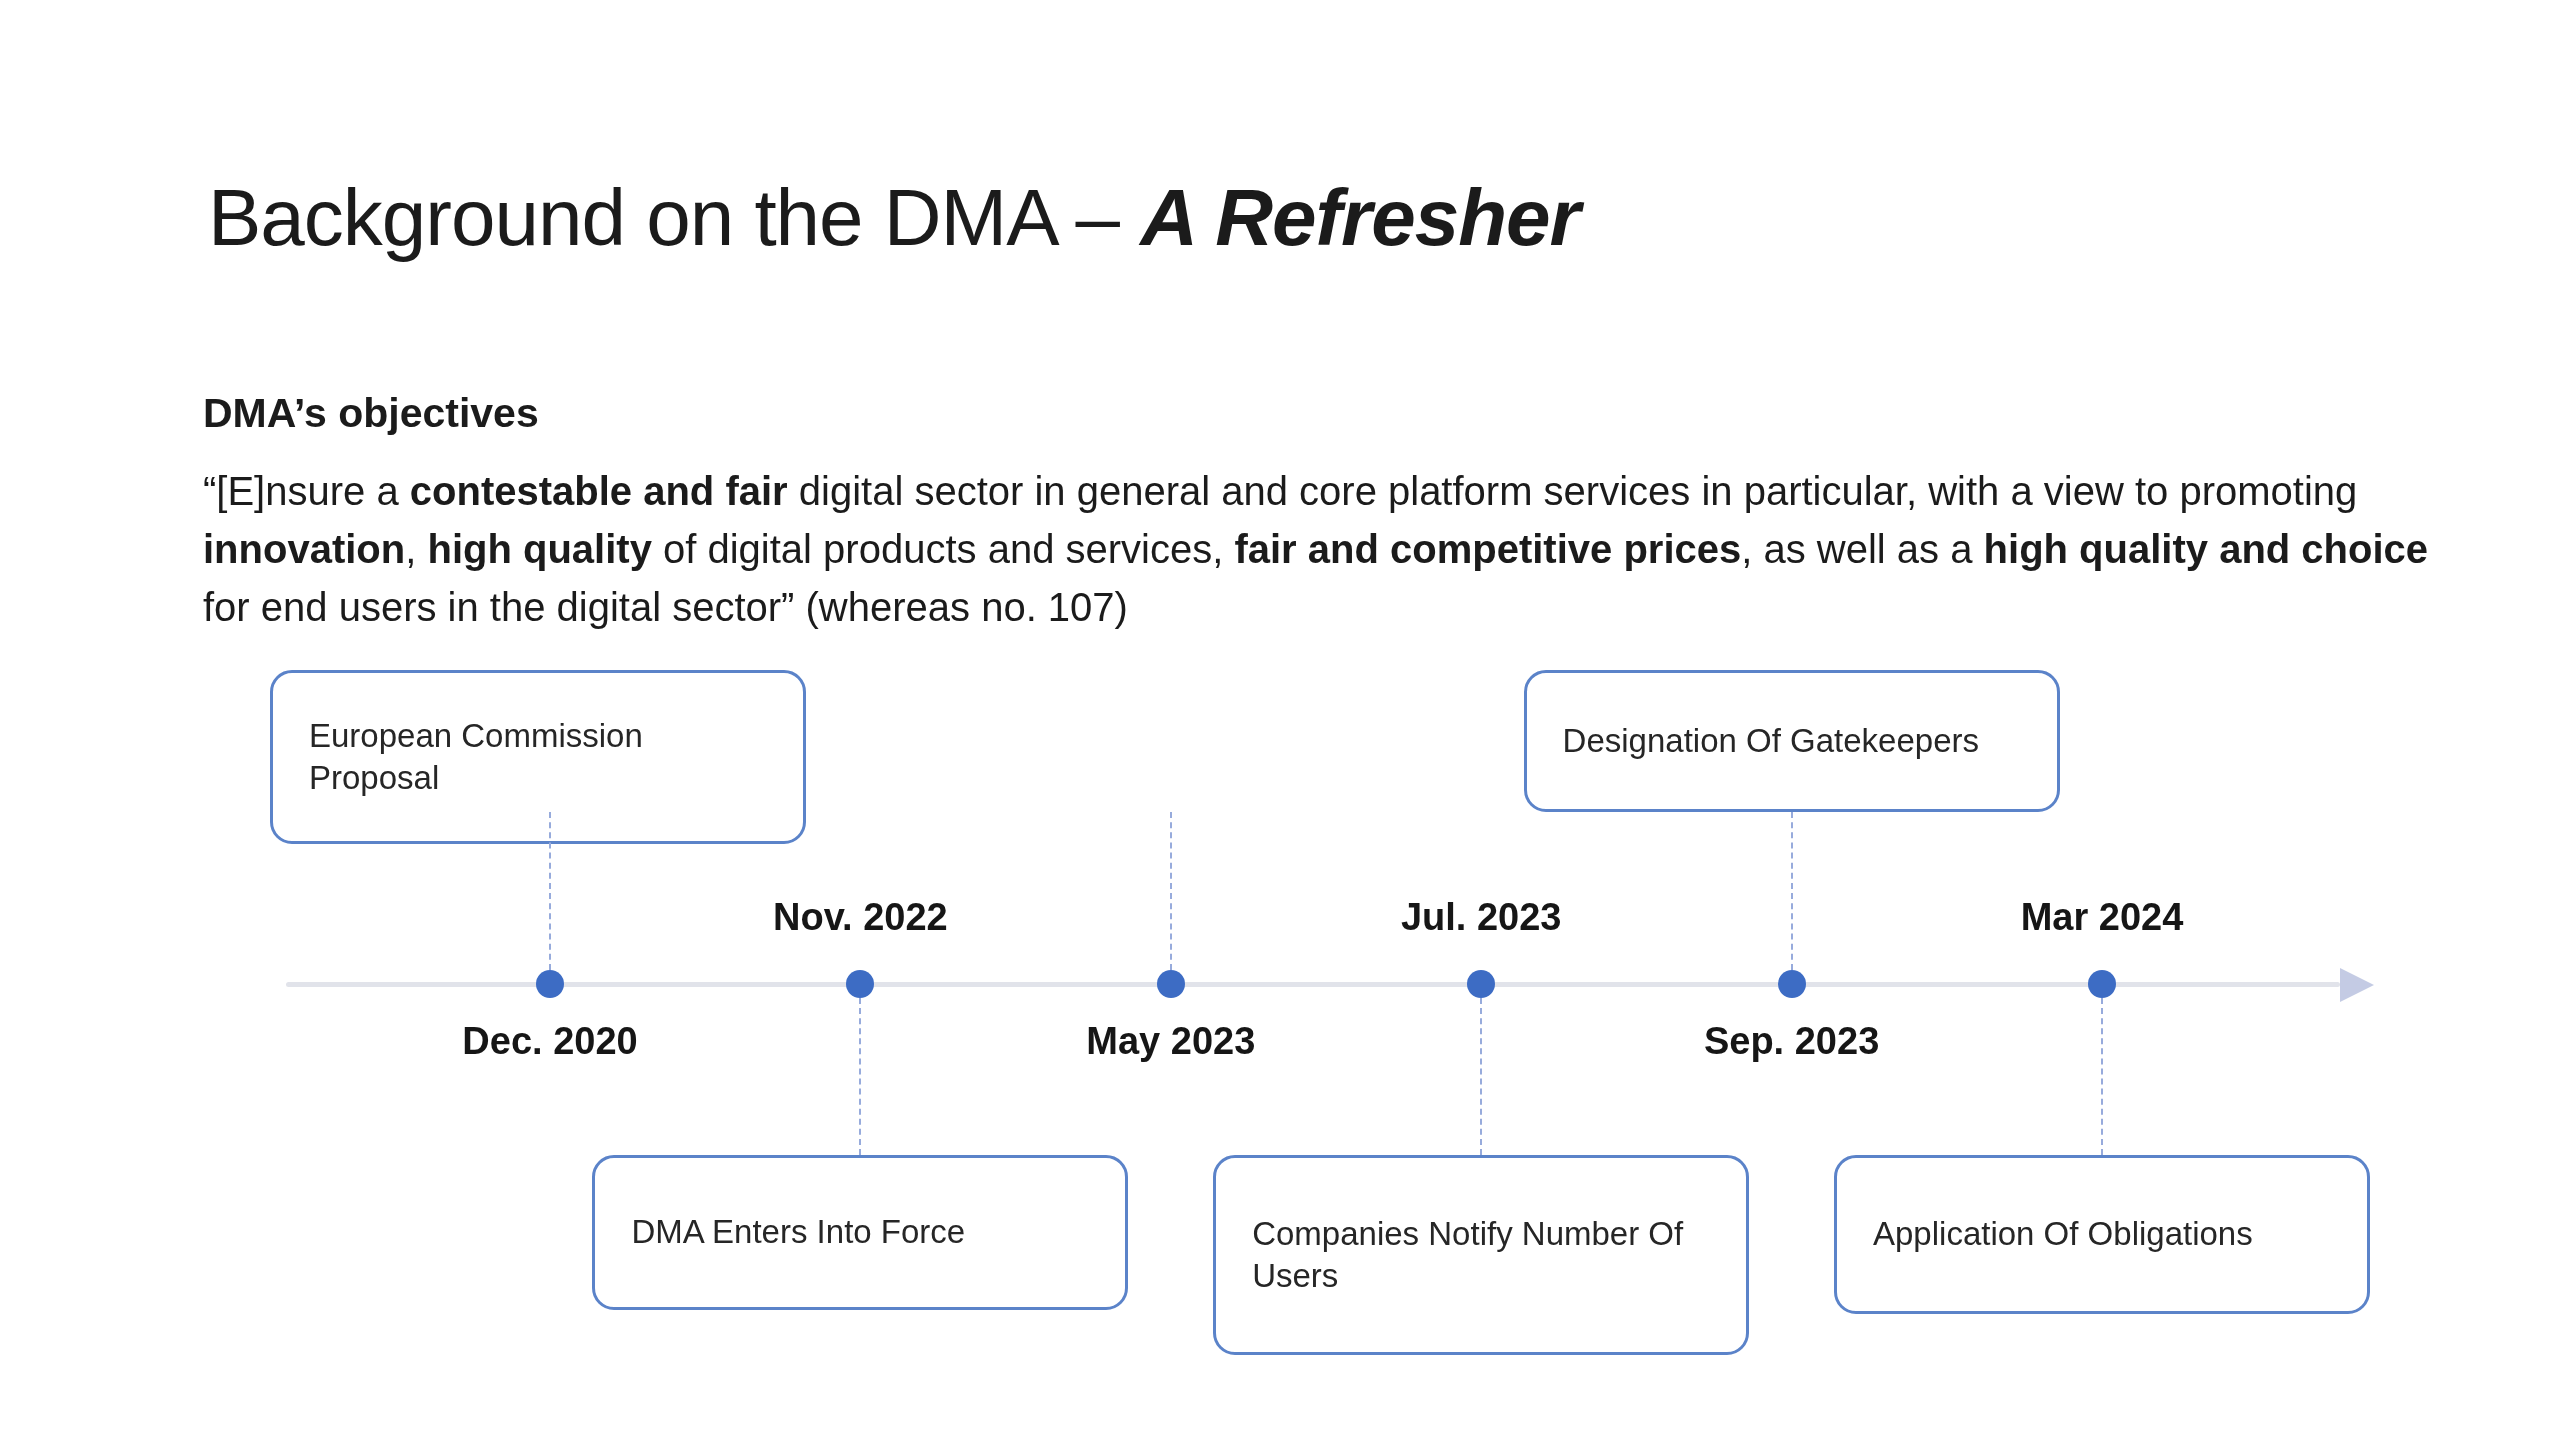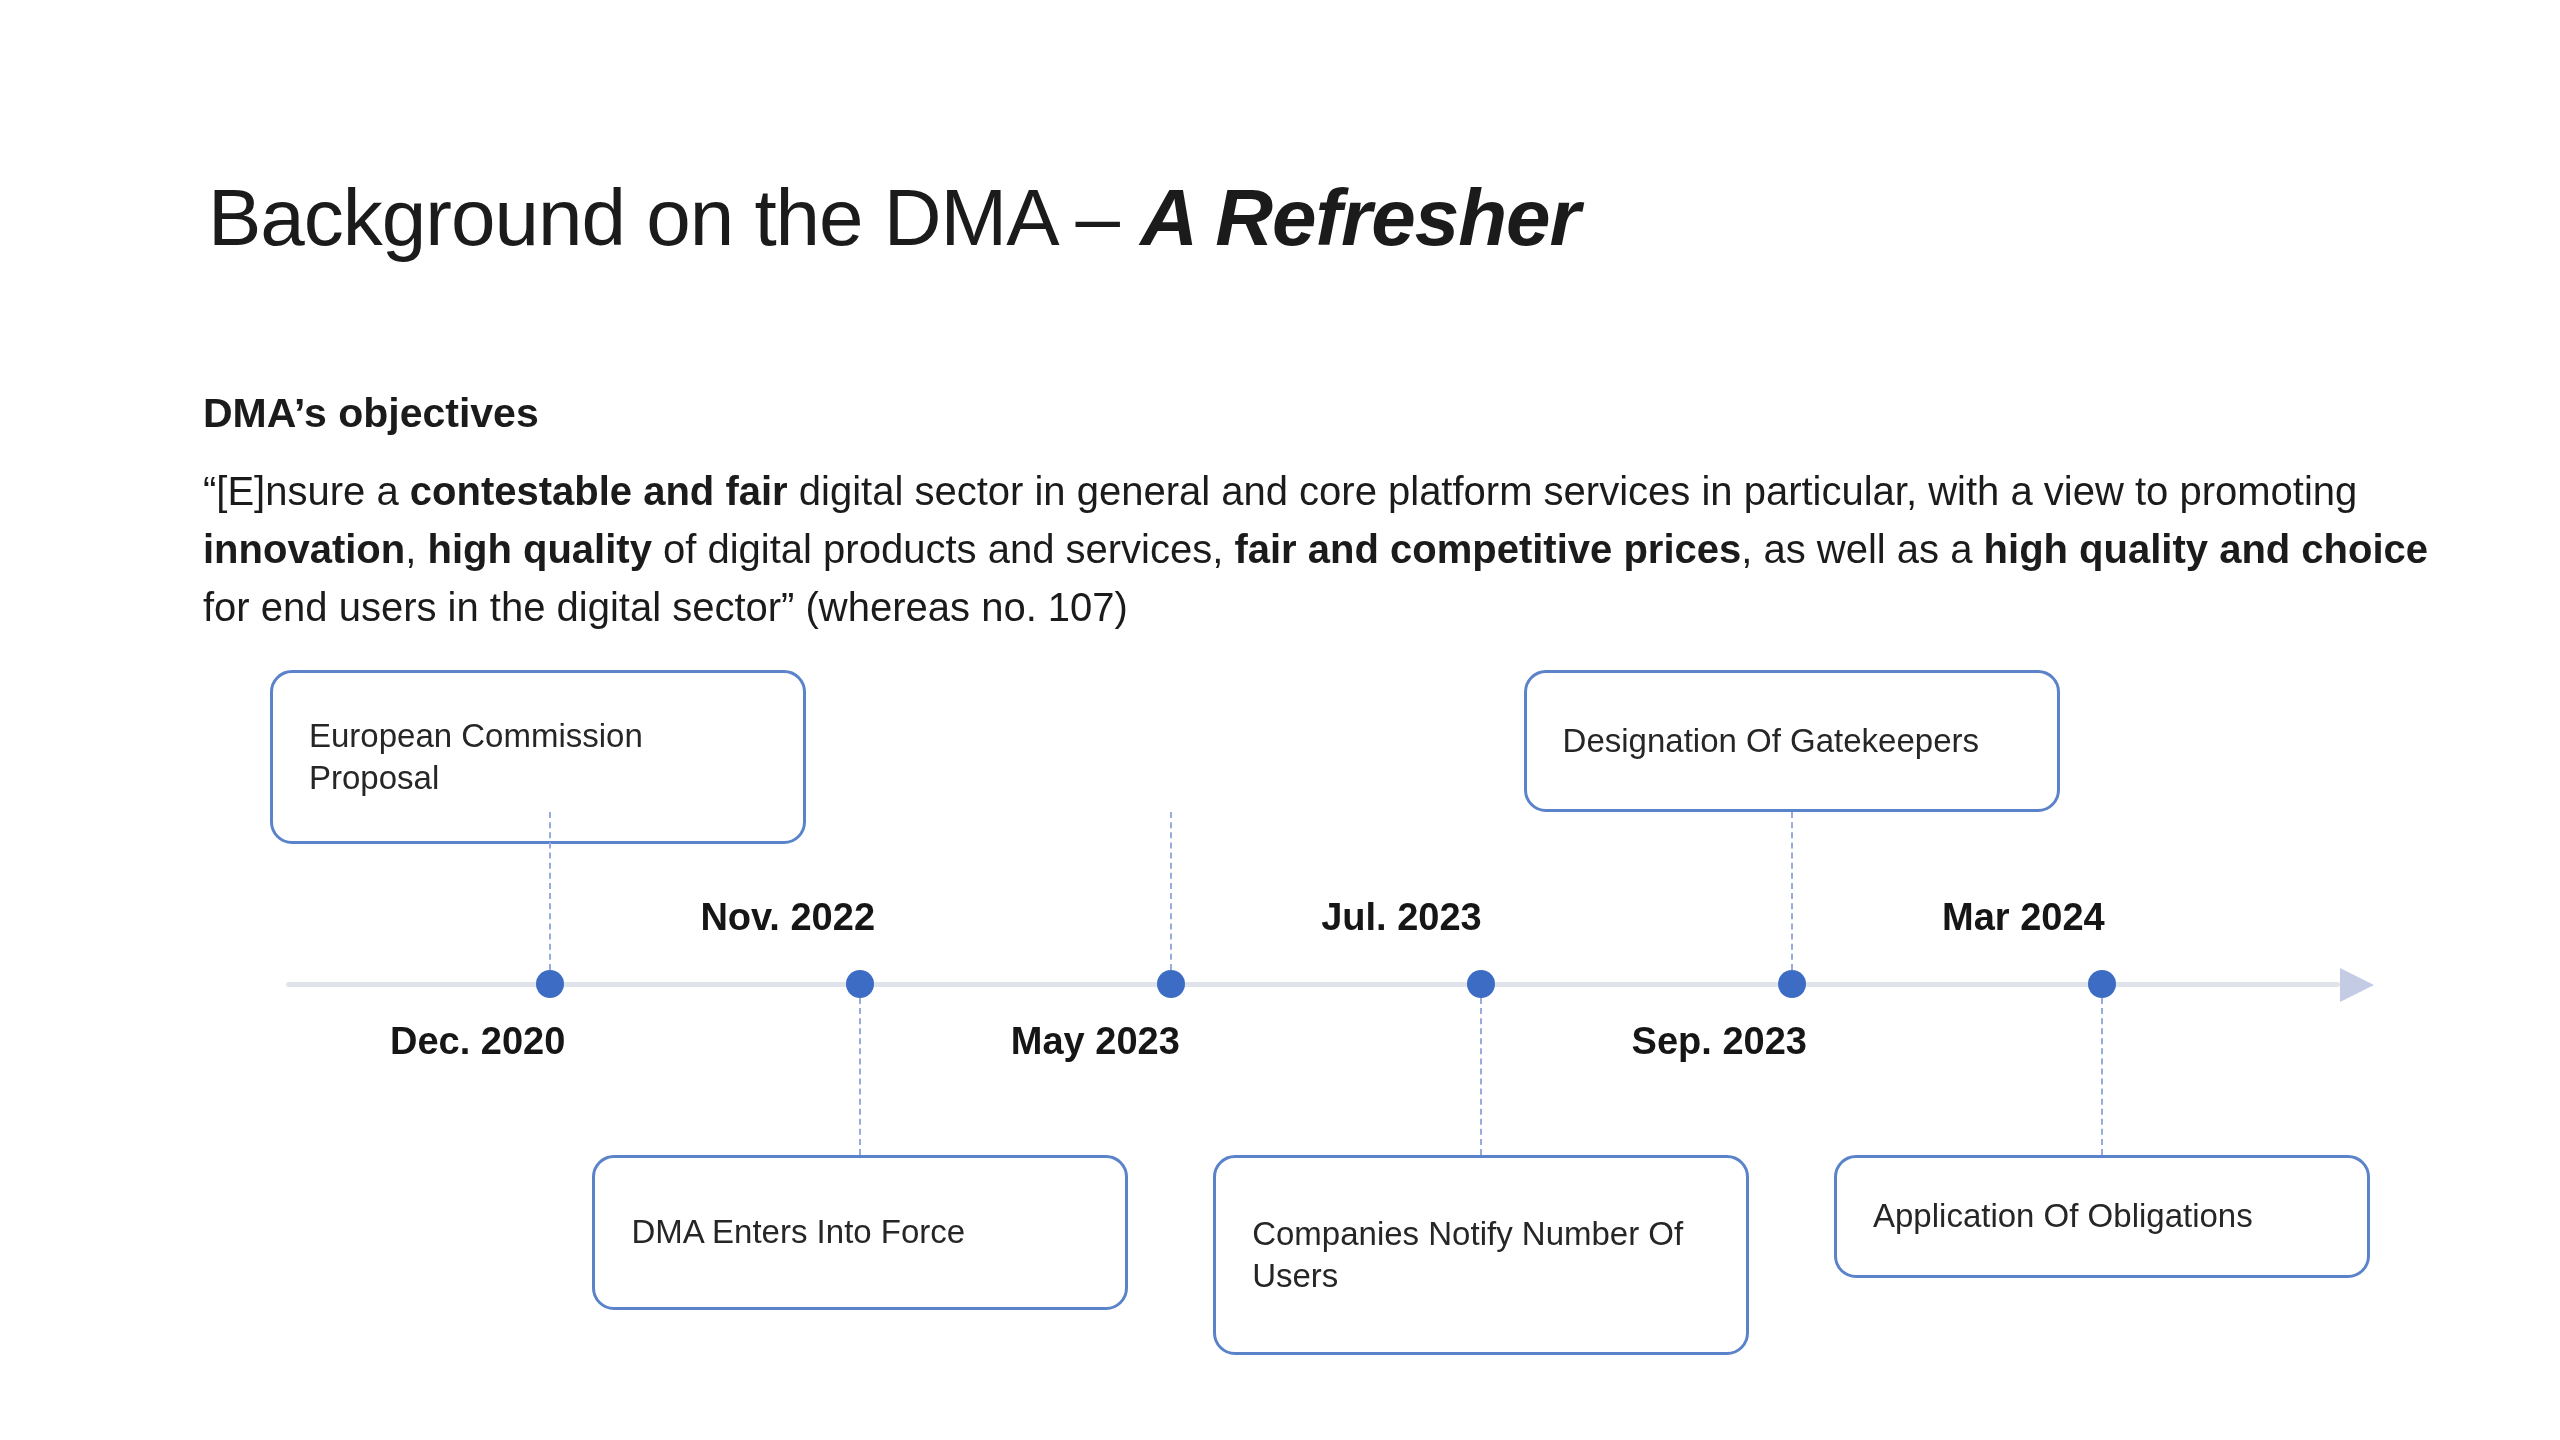--- a/index.html
+++ b/index.html
@@ -62,21 +62,21 @@
   .ev-dot{
     position:absolute;width:28px;height:28px;border-radius:50%;
     background:var(--dot);
   }
   .ev-connector{
     position:absolute;width:0;
     border-left:2px dashed var(--connector);
   }
   .ev-date{
     position:absolute;width:320px;
-    text-align:left;
+    text-align:center;
     font-size:38px;font-weight:700;color:#161616;
     white-space:nowrap;
   }
   .ev-box{
     position:absolute;width:536px;
     background:#ffffff;
     border:3px solid var(--box-border);
     border-radius:22px;
     display:flex;align-items:center;
     padding:10px 24px 10px 36px;
@@ -128,21 +128,21 @@
   </div>
       <div class="event">
     <div class="ev-box" style="left: 1475.6px; top: 670px; height: 142px;">
       <span>Designation Of Gatekeepers</span>
     </div>
     <div class="ev-connector" style="left: 1742.6px; top: 812px; height: 158px;"></div>
     <div class="ev-dot" style="left: 1729.6px; top: 970px;"></div>
     <div class="ev-date" style="left: 1583.6px; top: 1020px;">Sep. 2023</div>
   </div>
       <div class="event">
-    <div class="ev-box" style="left: 1786px; top: 1155px; height: 123px;">
+    <div class="ev-box" style="left: 1786px; top: 1155px; height: 159px;">
       <span>Application Of Obligations</span>
     </div>
     <div class="ev-connector" style="left: 2053px; top: 998px; height: 157px;"></div>
     <div class="ev-dot" style="left: 2040px; top: 970px;"></div>
     <div class="ev-date" style="left: 1894px; top: 896px;">Mar 2024</div>
   </div>
     </div>
 
 </div>
 

